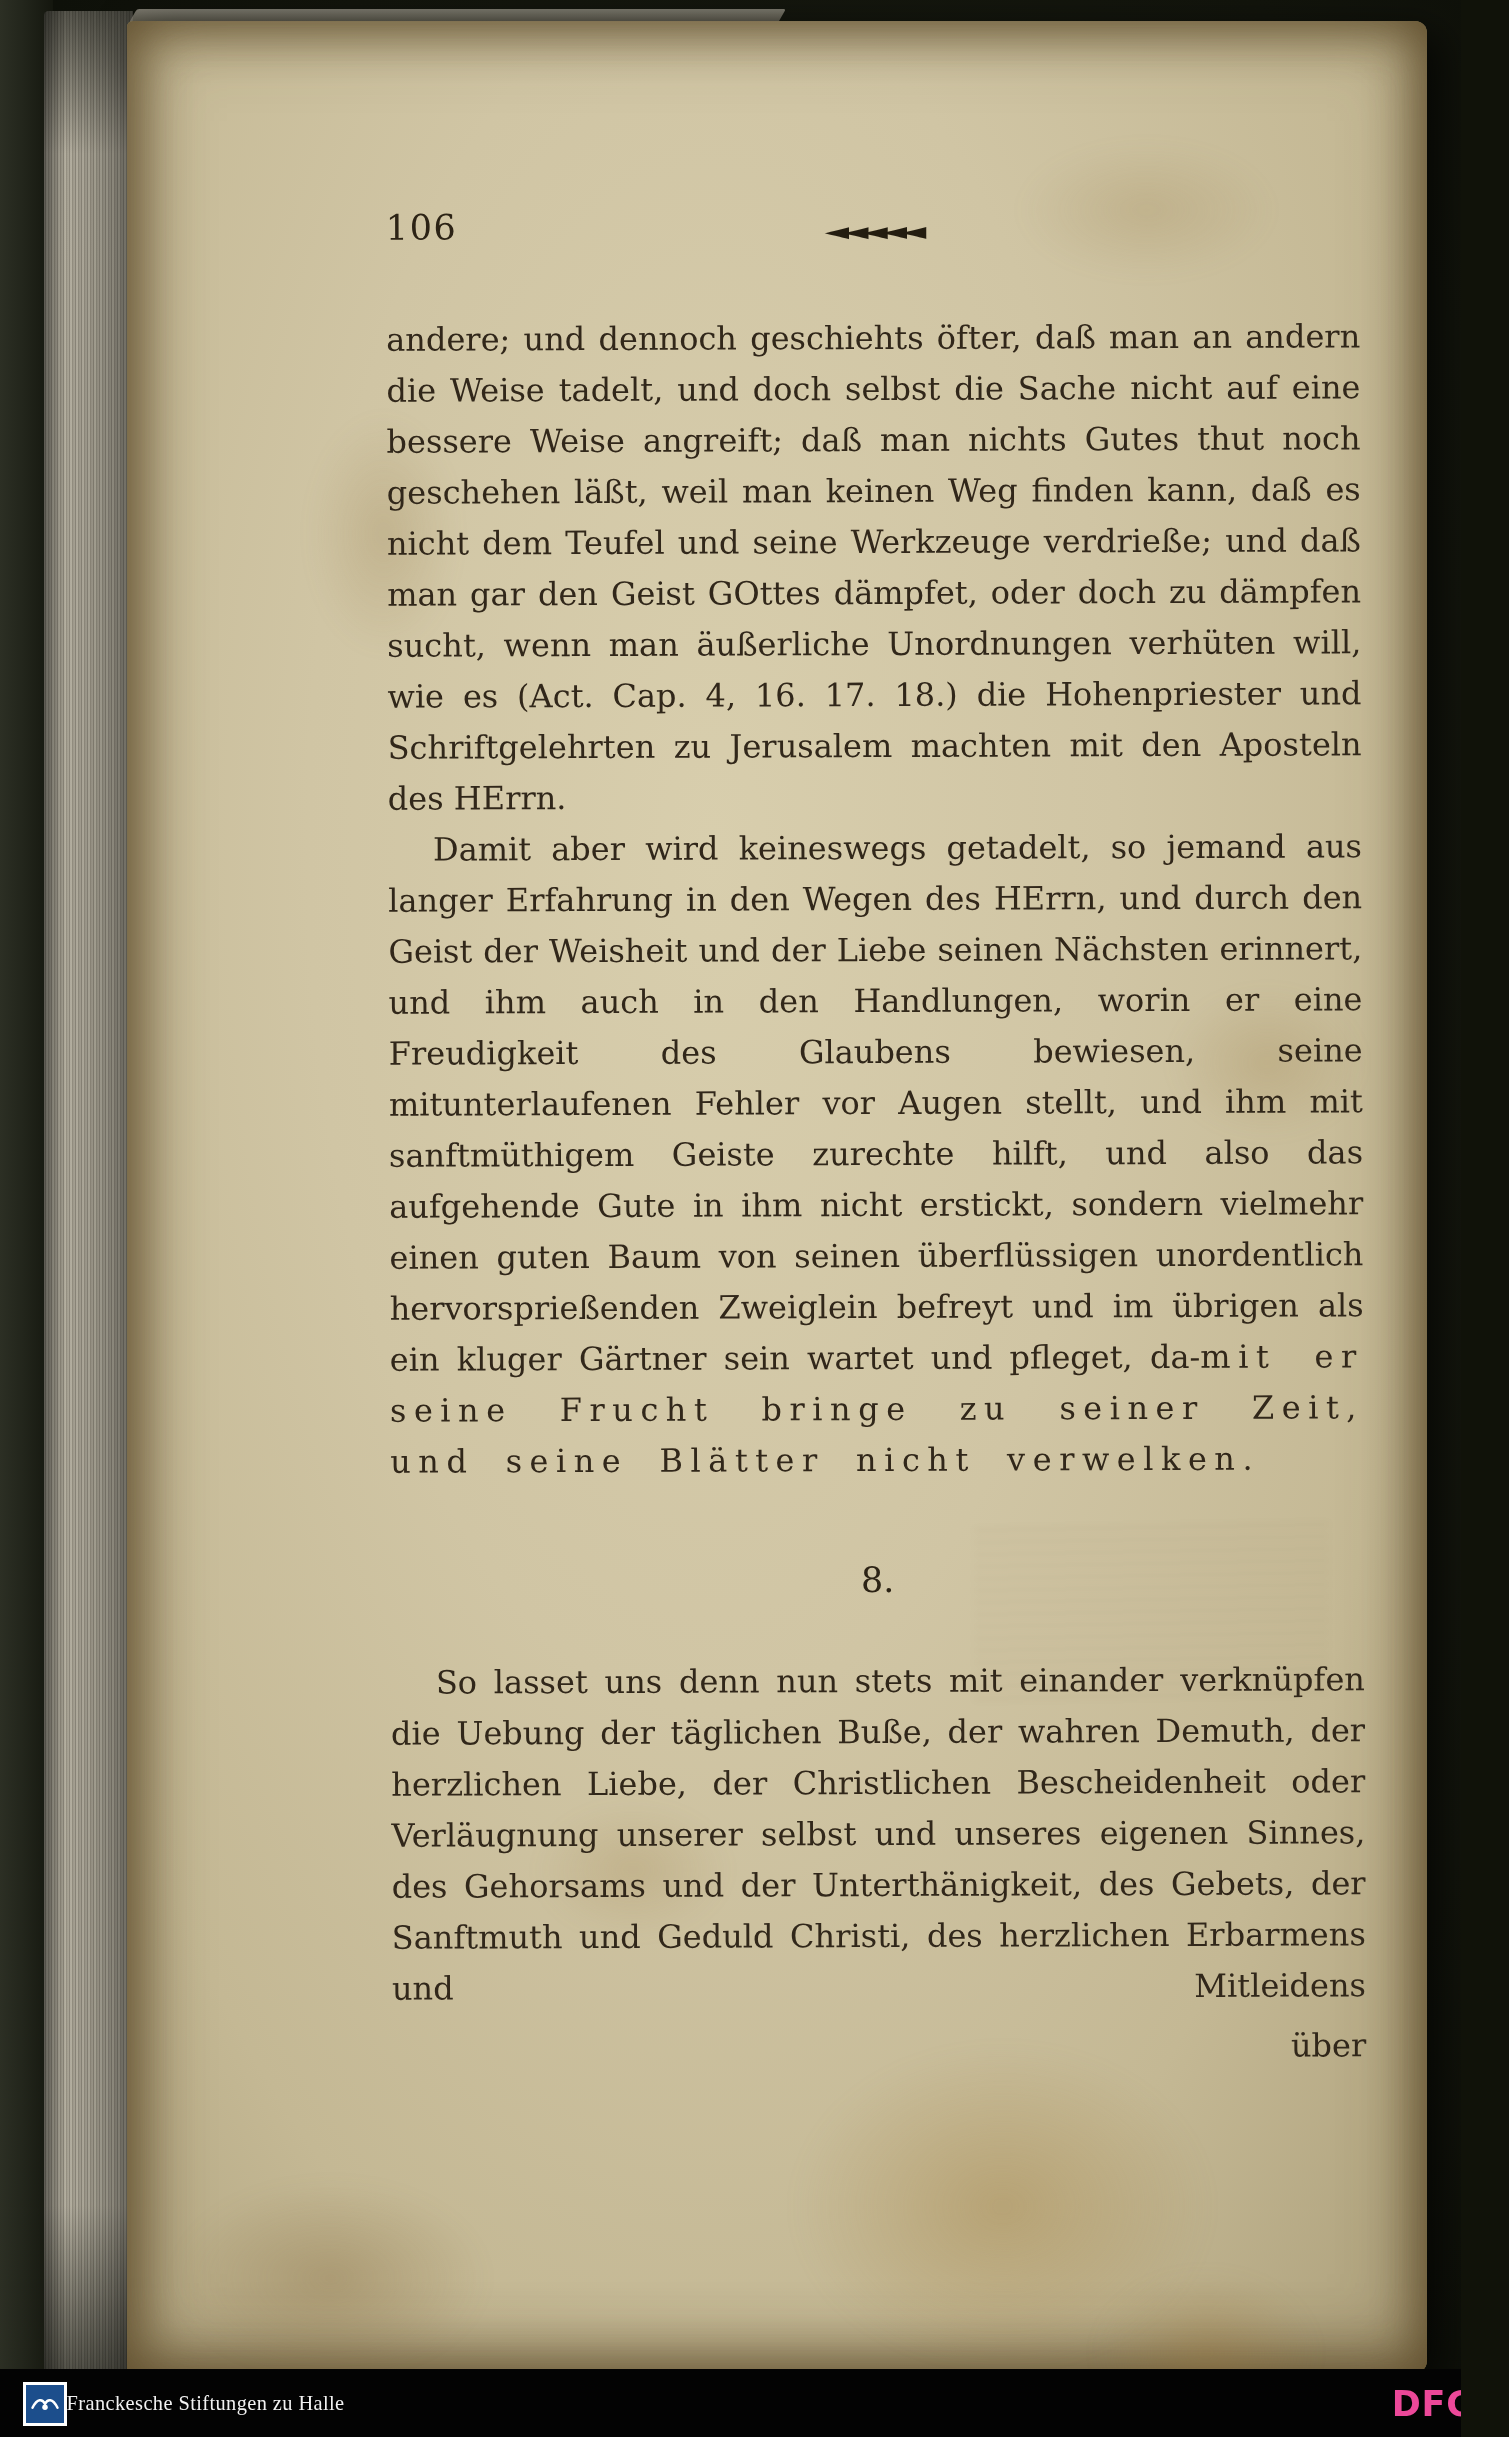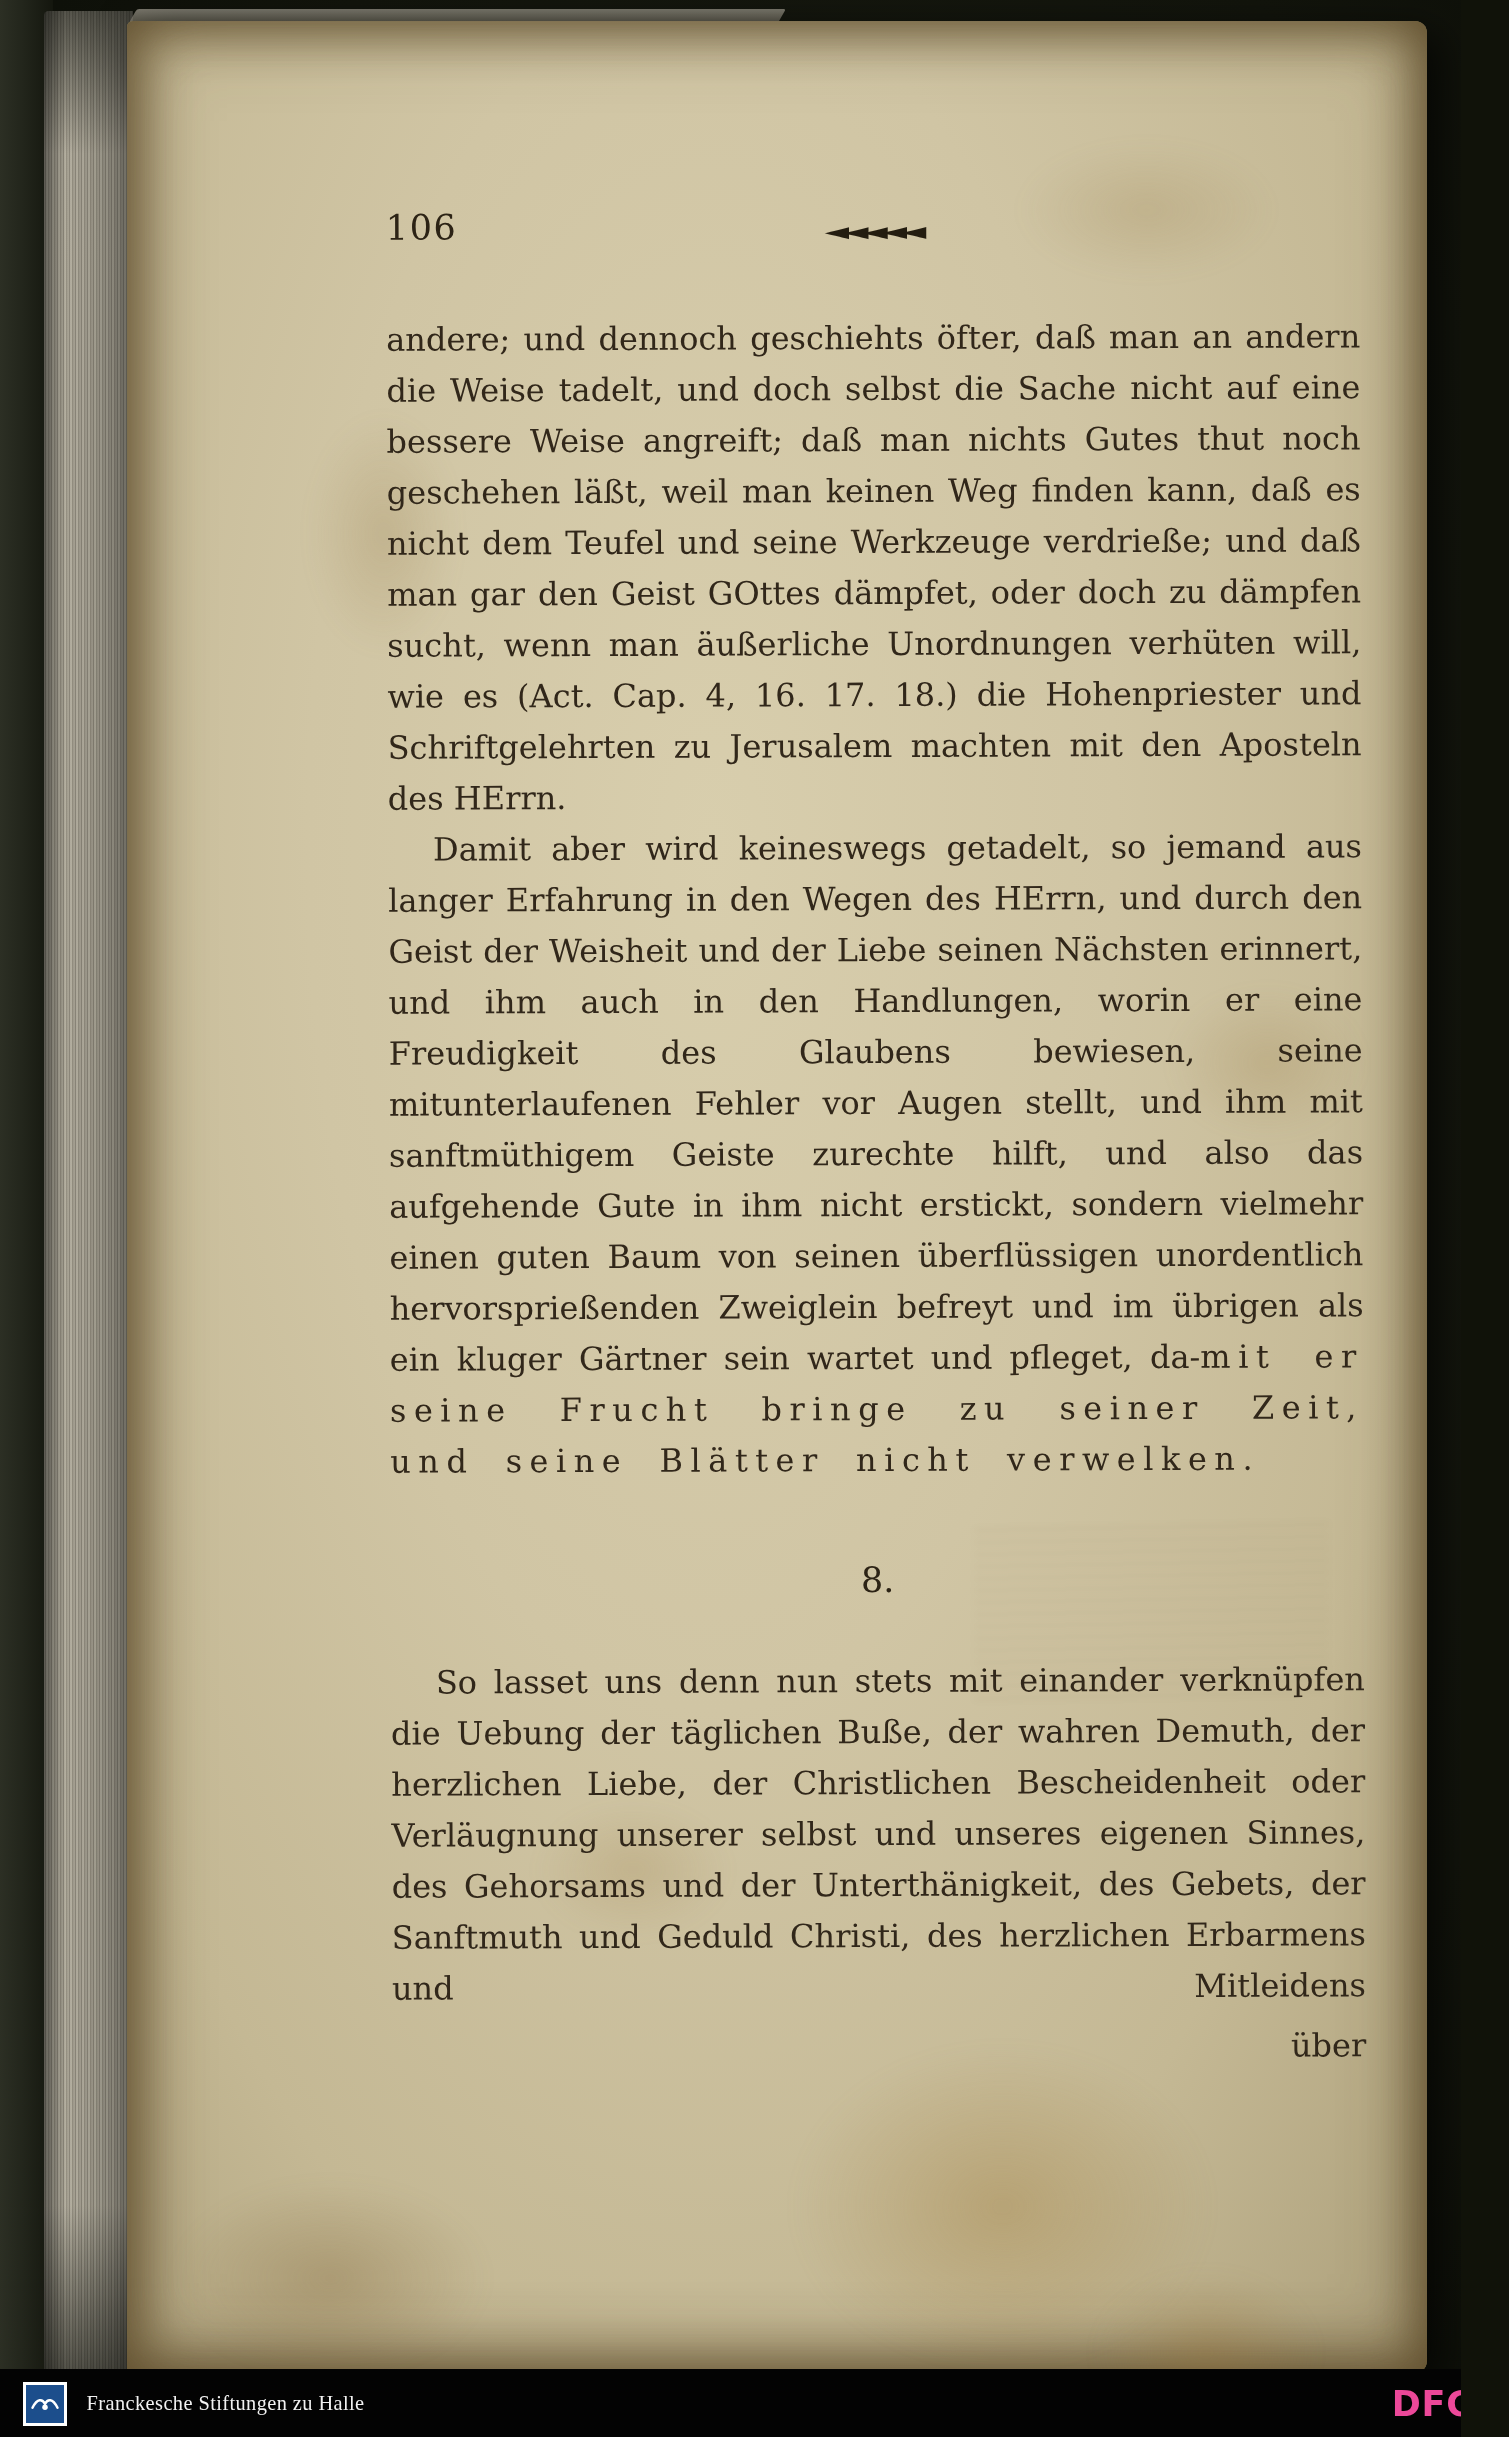--- a/index.html
+++ b/index.html
@@ -71,21 +71,21 @@
   .sperr{letter-spacing:7.5px;word-spacing:13.6px;}
   .section-number{margin:69px 0 50px 0;text-align:center;font-size:35px;color:#2c2315;}
   .para3{text-align-last:justify;}
   .catchword{margin-top:9px;text-align:right;font-size:32px;}
   
   .footer-bar{
     position:absolute;left:0;bottom:0;width:1509px;height:69px;background:#030303;
     display:flex;align-items:center;justify-content:space-between;
     padding:0 22.6px;box-sizing:border-box;
   }
-  .footer-left{display:flex;align-items:center;gap:20px;}
+  .footer-left{display:flex;align-items:center;gap:0;}
   .inst-logo{
     width:44px;height:44px;background:#ffffff;box-sizing:border-box;padding:3px;
     display:flex;align-items:center;justify-content:center;
   }
   .inst-logo-inner{width:100%;height:100%;background:#1c4e8c;display:flex;align-items:center;justify-content:center;}
   .institution{color:#f2f2f2;font-size:20.4px;font-family:"Liberation Serif",serif;letter-spacing:0.4px;}
   .dfg{color:#ec4899;font-family:"DejaVu Sans","Liberation Sans",sans-serif;font-weight:bold;font-size:35px;letter-spacing:0.8px;padding-right:10.6px;}
 </style>
 </head>
 <body>

